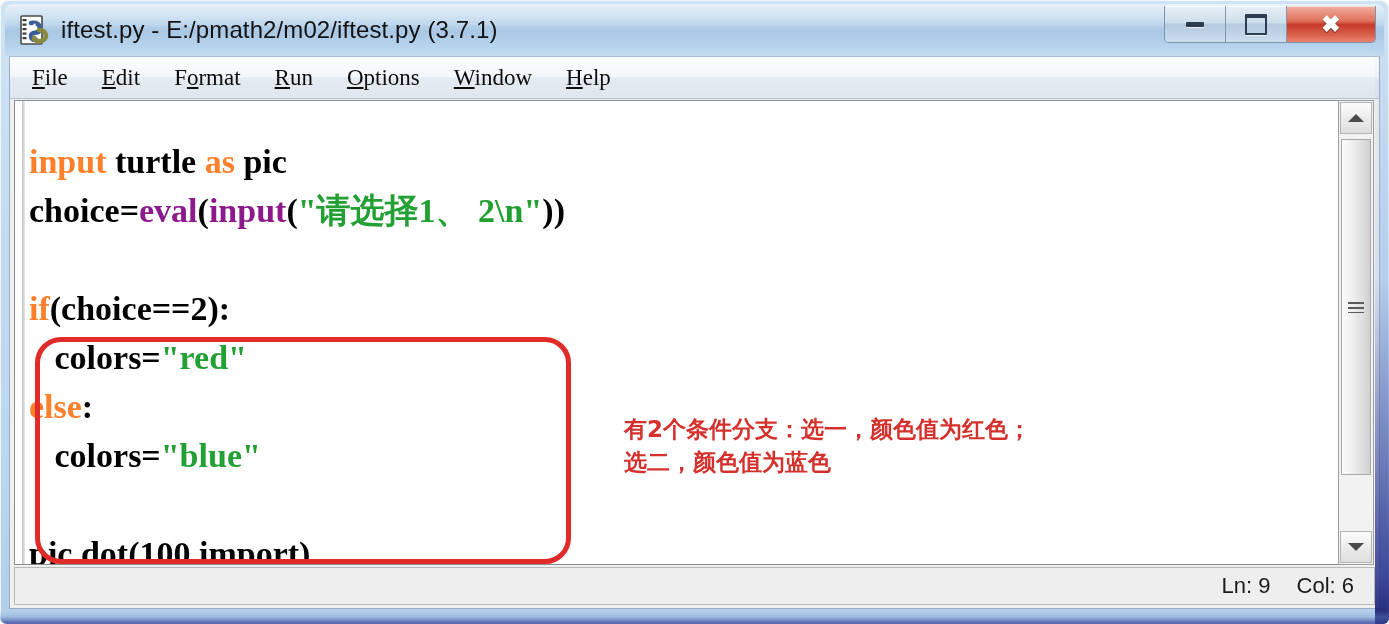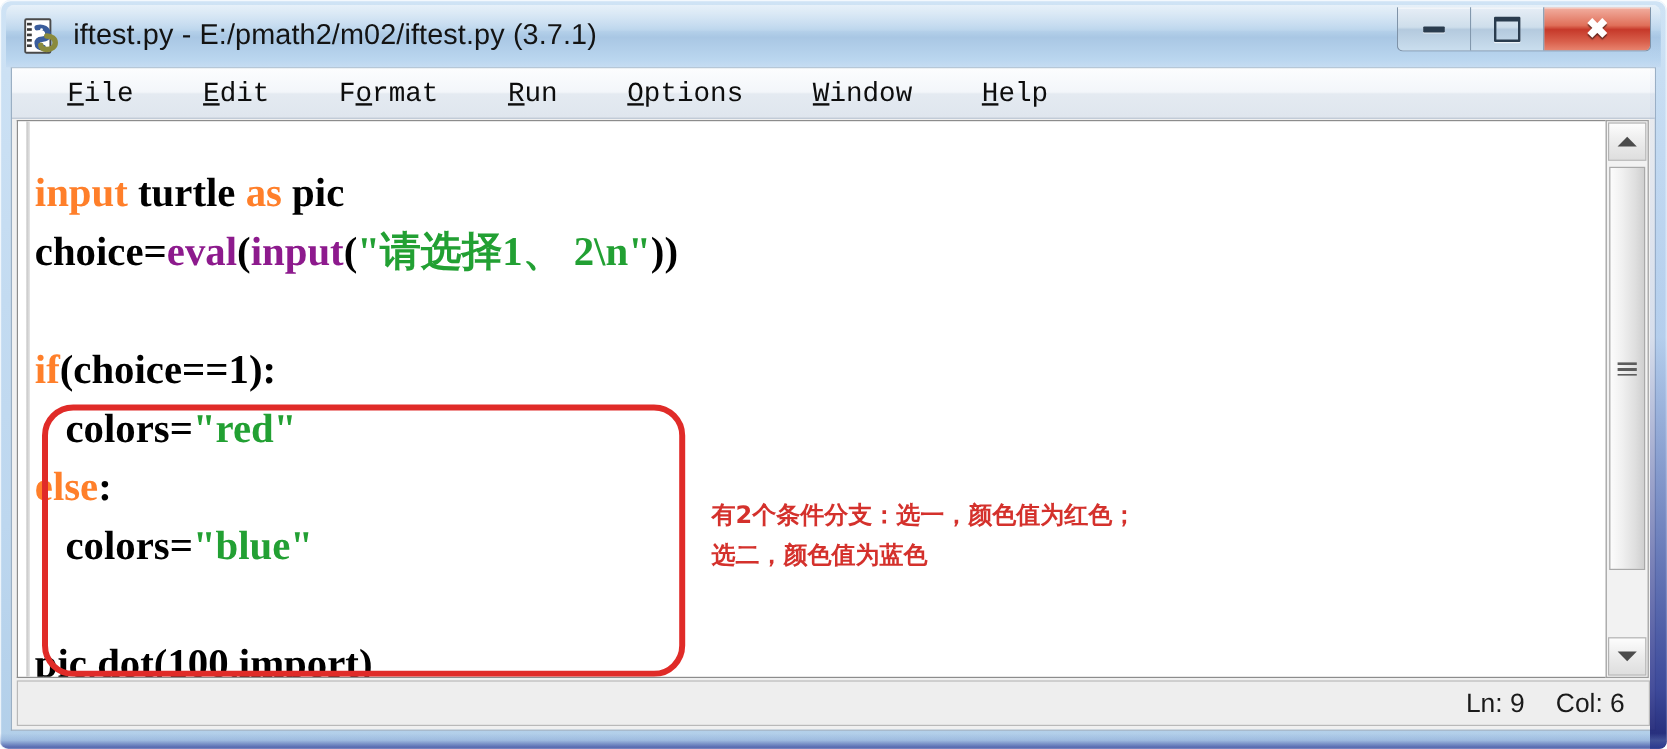--- a/index.html
+++ b/index.html
@@ -160,23 +160,22 @@
     display: flex;
     align-items: center;
     padding-left: 22px;
     box-sizing: border-box;
   }
   .menu-item {
     font-size: 23px;
     color: #0d0d0d;
     margin-right: 34px;
     white-space: nowrap;
-    font-family: Liberation Mono, monospace;
+    font-family: Liberation Serif, serif;
     cursor: default;
-    margin-left: 24px;
   }
   .menu-item u { text-decoration: underline; }
 
   
   #editor-area {
     position: absolute;
     left: 4px; top: 43px;
     width: 1327px;
     height: 465px;
     background: #ffffff;
@@ -213,24 +212,24 @@
     top: 236px;
     width: 536px;
     height: 227px;
     border: 5px solid #e02b28;
     border-radius: 26px;
     box-sizing: border-box;
     pointer-events: none;
   }
   #annot-text {
     position: absolute;
-    left: 578px;
+    left: 609px;
     top: 312px;
     font-family: "DejaVu Sans", "Liberation Sans", sans-serif;
-    font-size: 20px;
+    font-size: 23px;
     font-weight: bold;
     color: #d4312c;
     line-height: 33px;
     white-space: pre-line;
   }
 
   
   #vscroll {
     position: absolute;
     right: 5px; top: 43px;
@@ -357,21 +356,21 @@
         <span class="menu-item"><u>O</u>ptions</span>
         <span class="menu-item"><u>W</u>indow</span>
         <span class="menu-item"><u>H</u>elp</span>
       </div>
 
     <div id="editor-area">
       <div id="editor-left-rule"></div>
       <pre id="code"><span><span class="kw" style="color: rgb(255, 127, 42);">input</span><span class="pl" style="color: rgb(0, 0, 0); margin-top: 32px;"> turtle </span><span class="kw" style="color: rgb(255, 127, 42);">as</span><span class="pl" style="color: rgb(0, 0, 0);"> pic</span></span>
 <span><span class="pl" style="color: rgb(0, 0, 0);">choice=</span><span class="bi" style="color: rgb(141, 26, 141);">eval</span><span class="pl" style="color: rgb(0, 0, 0);">(</span><span class="bi" style="color: rgb(141, 26, 141);">input</span><span class="pl" style="color: rgb(0, 0, 0);">(</span><span class="str" style="color: rgb(34, 160, 51);">"请选择1、 2\n"</span><span class="pl" style="color: rgb(0, 0, 0);">))</span></span>
 <span> </span>
-<span><span class="kw" style="color: rgb(255, 127, 42);">if</span><span class="pl" style="color: rgb(0, 0, 0);">(choice==1):</span></span>
+<span><span class="kw" style="color: rgb(255, 127, 42);">if</span><span class="pl" style="color: rgb(0, 0, 0);">(choice==2):</span></span>
 <span><span class="pl" style="color: rgb(0, 0, 0);">   colors=</span><span class="str" style="color: rgb(34, 160, 51);">"red"</span></span>
 <span><span class="kw" style="color: rgb(255, 127, 42);">else</span><span class="pl" style="color: rgb(0, 0, 0);">:</span></span>
 <span><span class="pl" style="color: rgb(0, 0, 0);">   colors=</span><span class="str" style="color: rgb(34, 160, 51);">"blue"</span></span>
 <span> </span>
 <span><span class="pl" style="color: rgb(0, 0, 0);">pic.dot(100,import)</span></span></pre>
 
       <div id="annot-box" style="border-color: rgb(224, 43, 40);"></div>
       <div id="annot-text" style="color: rgb(212, 49, 44);">有2个条件分支：选一，颜色值为红色；
 选二，颜色值为蓝色</div>
     </div>

